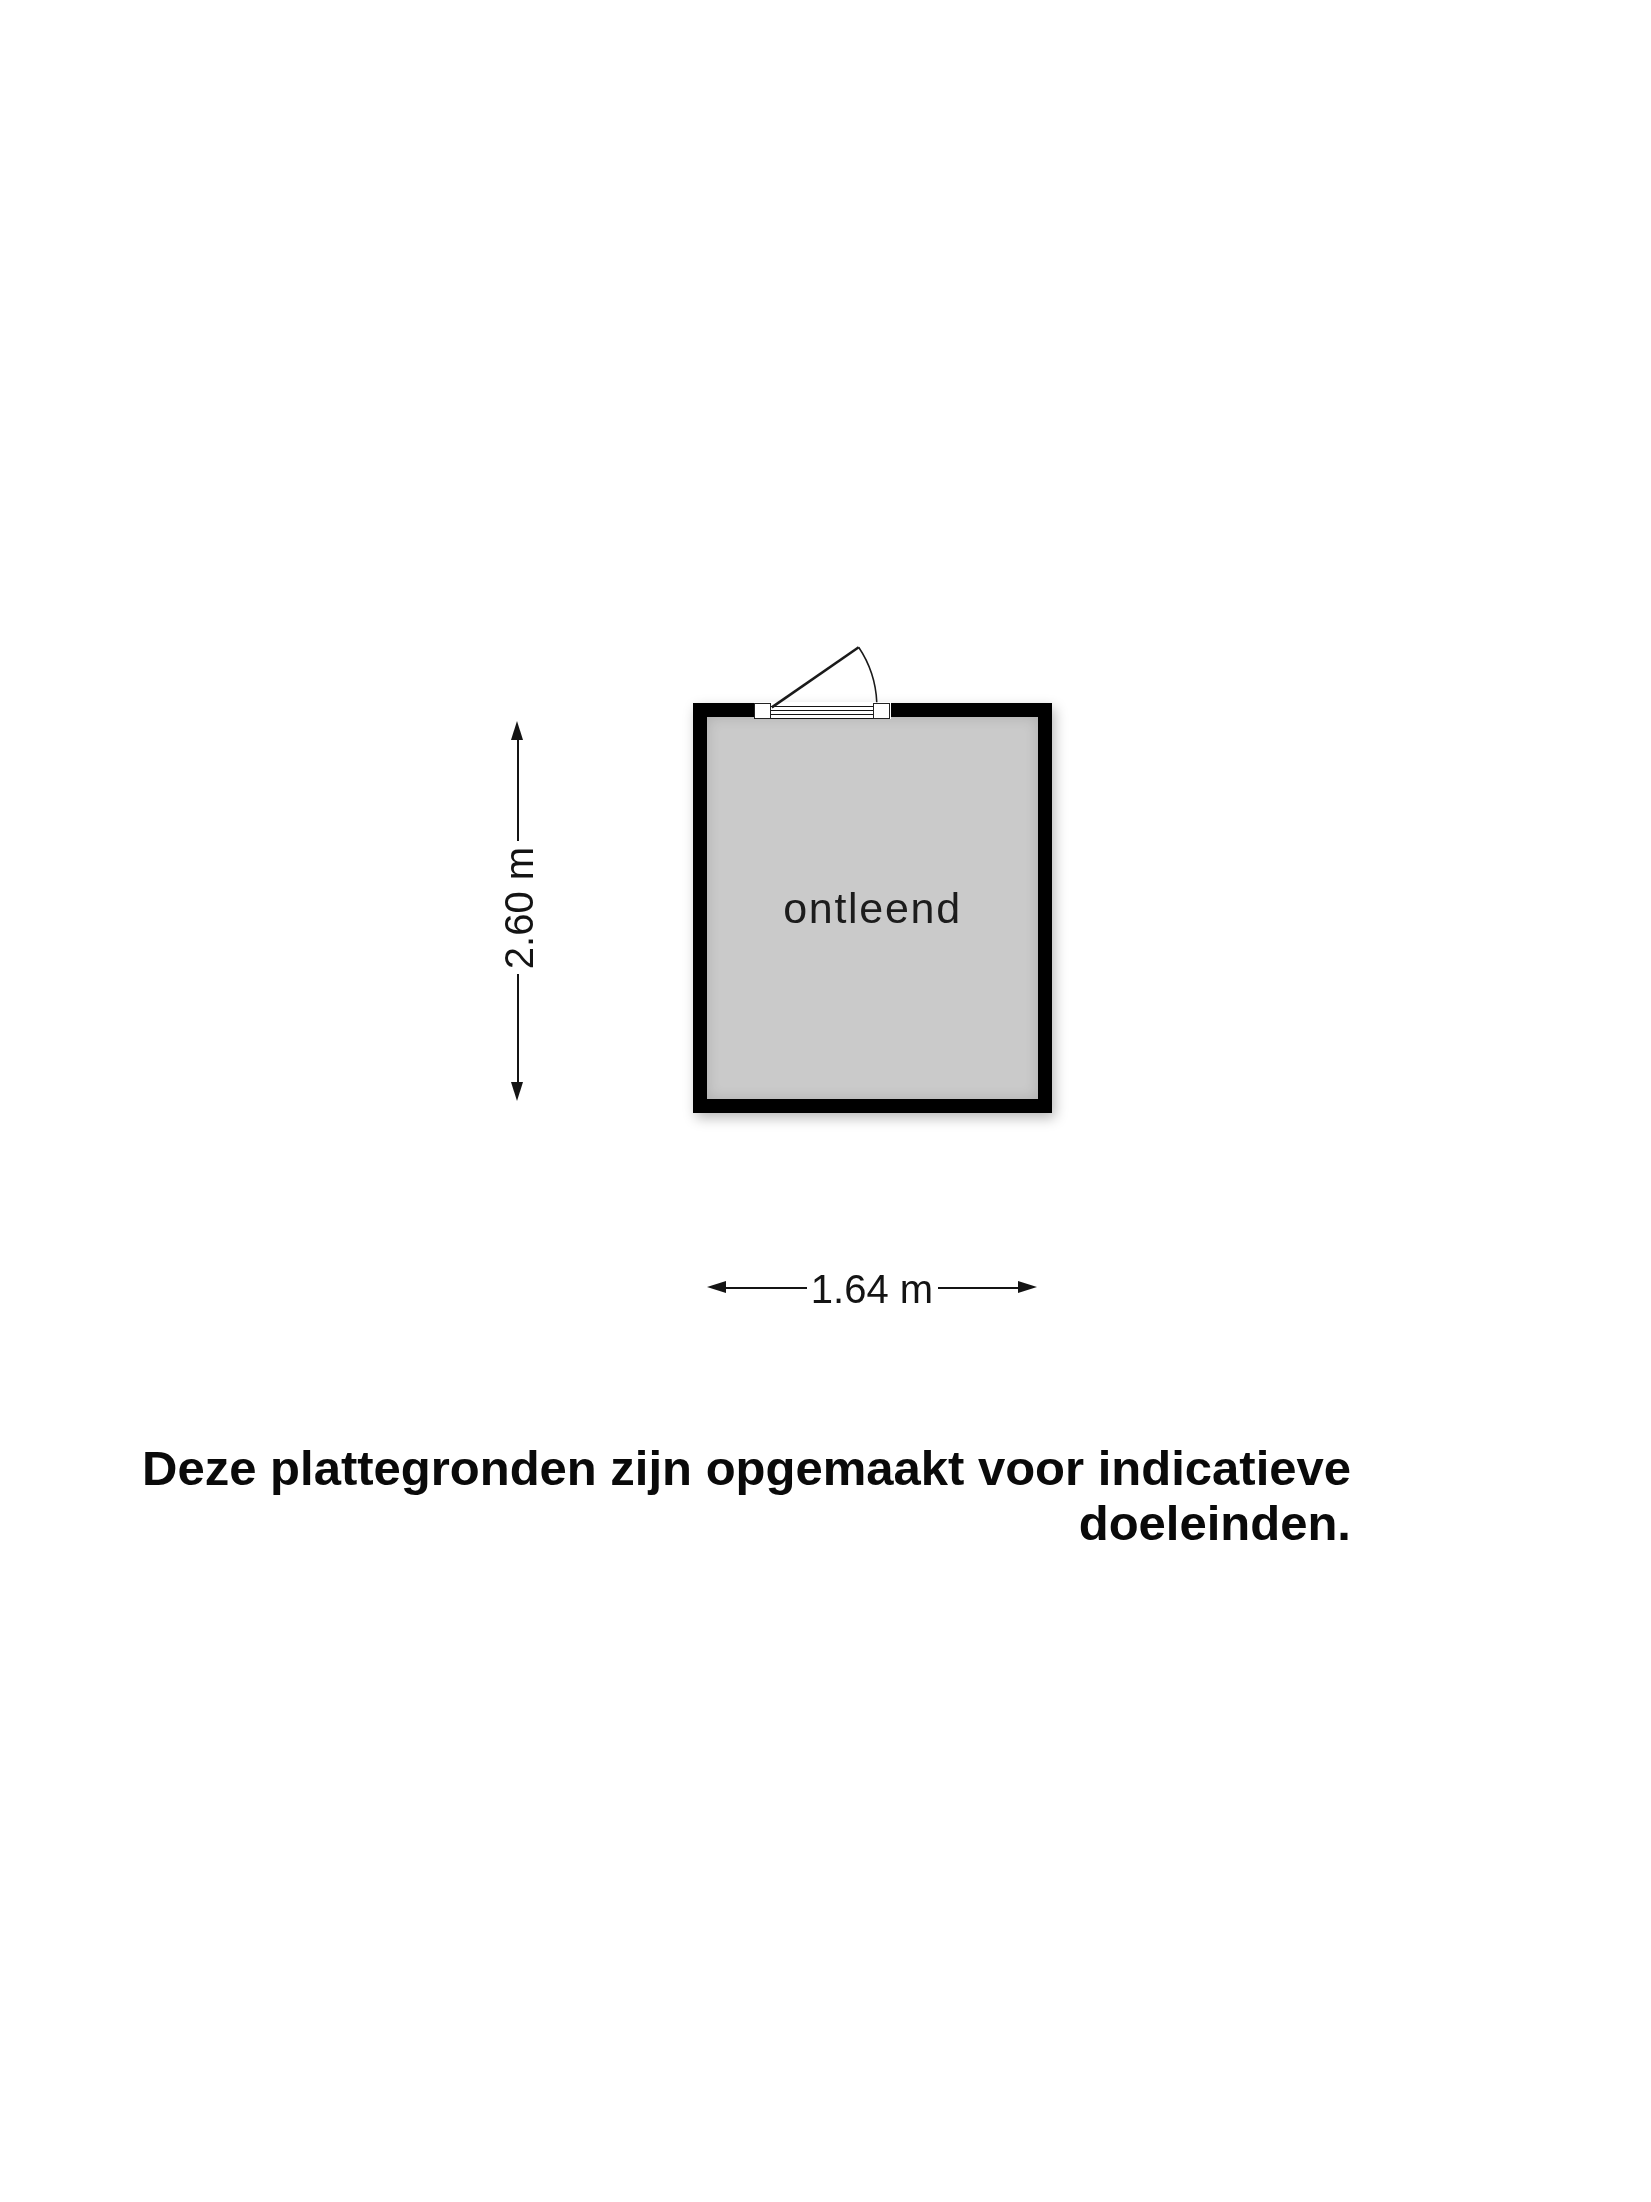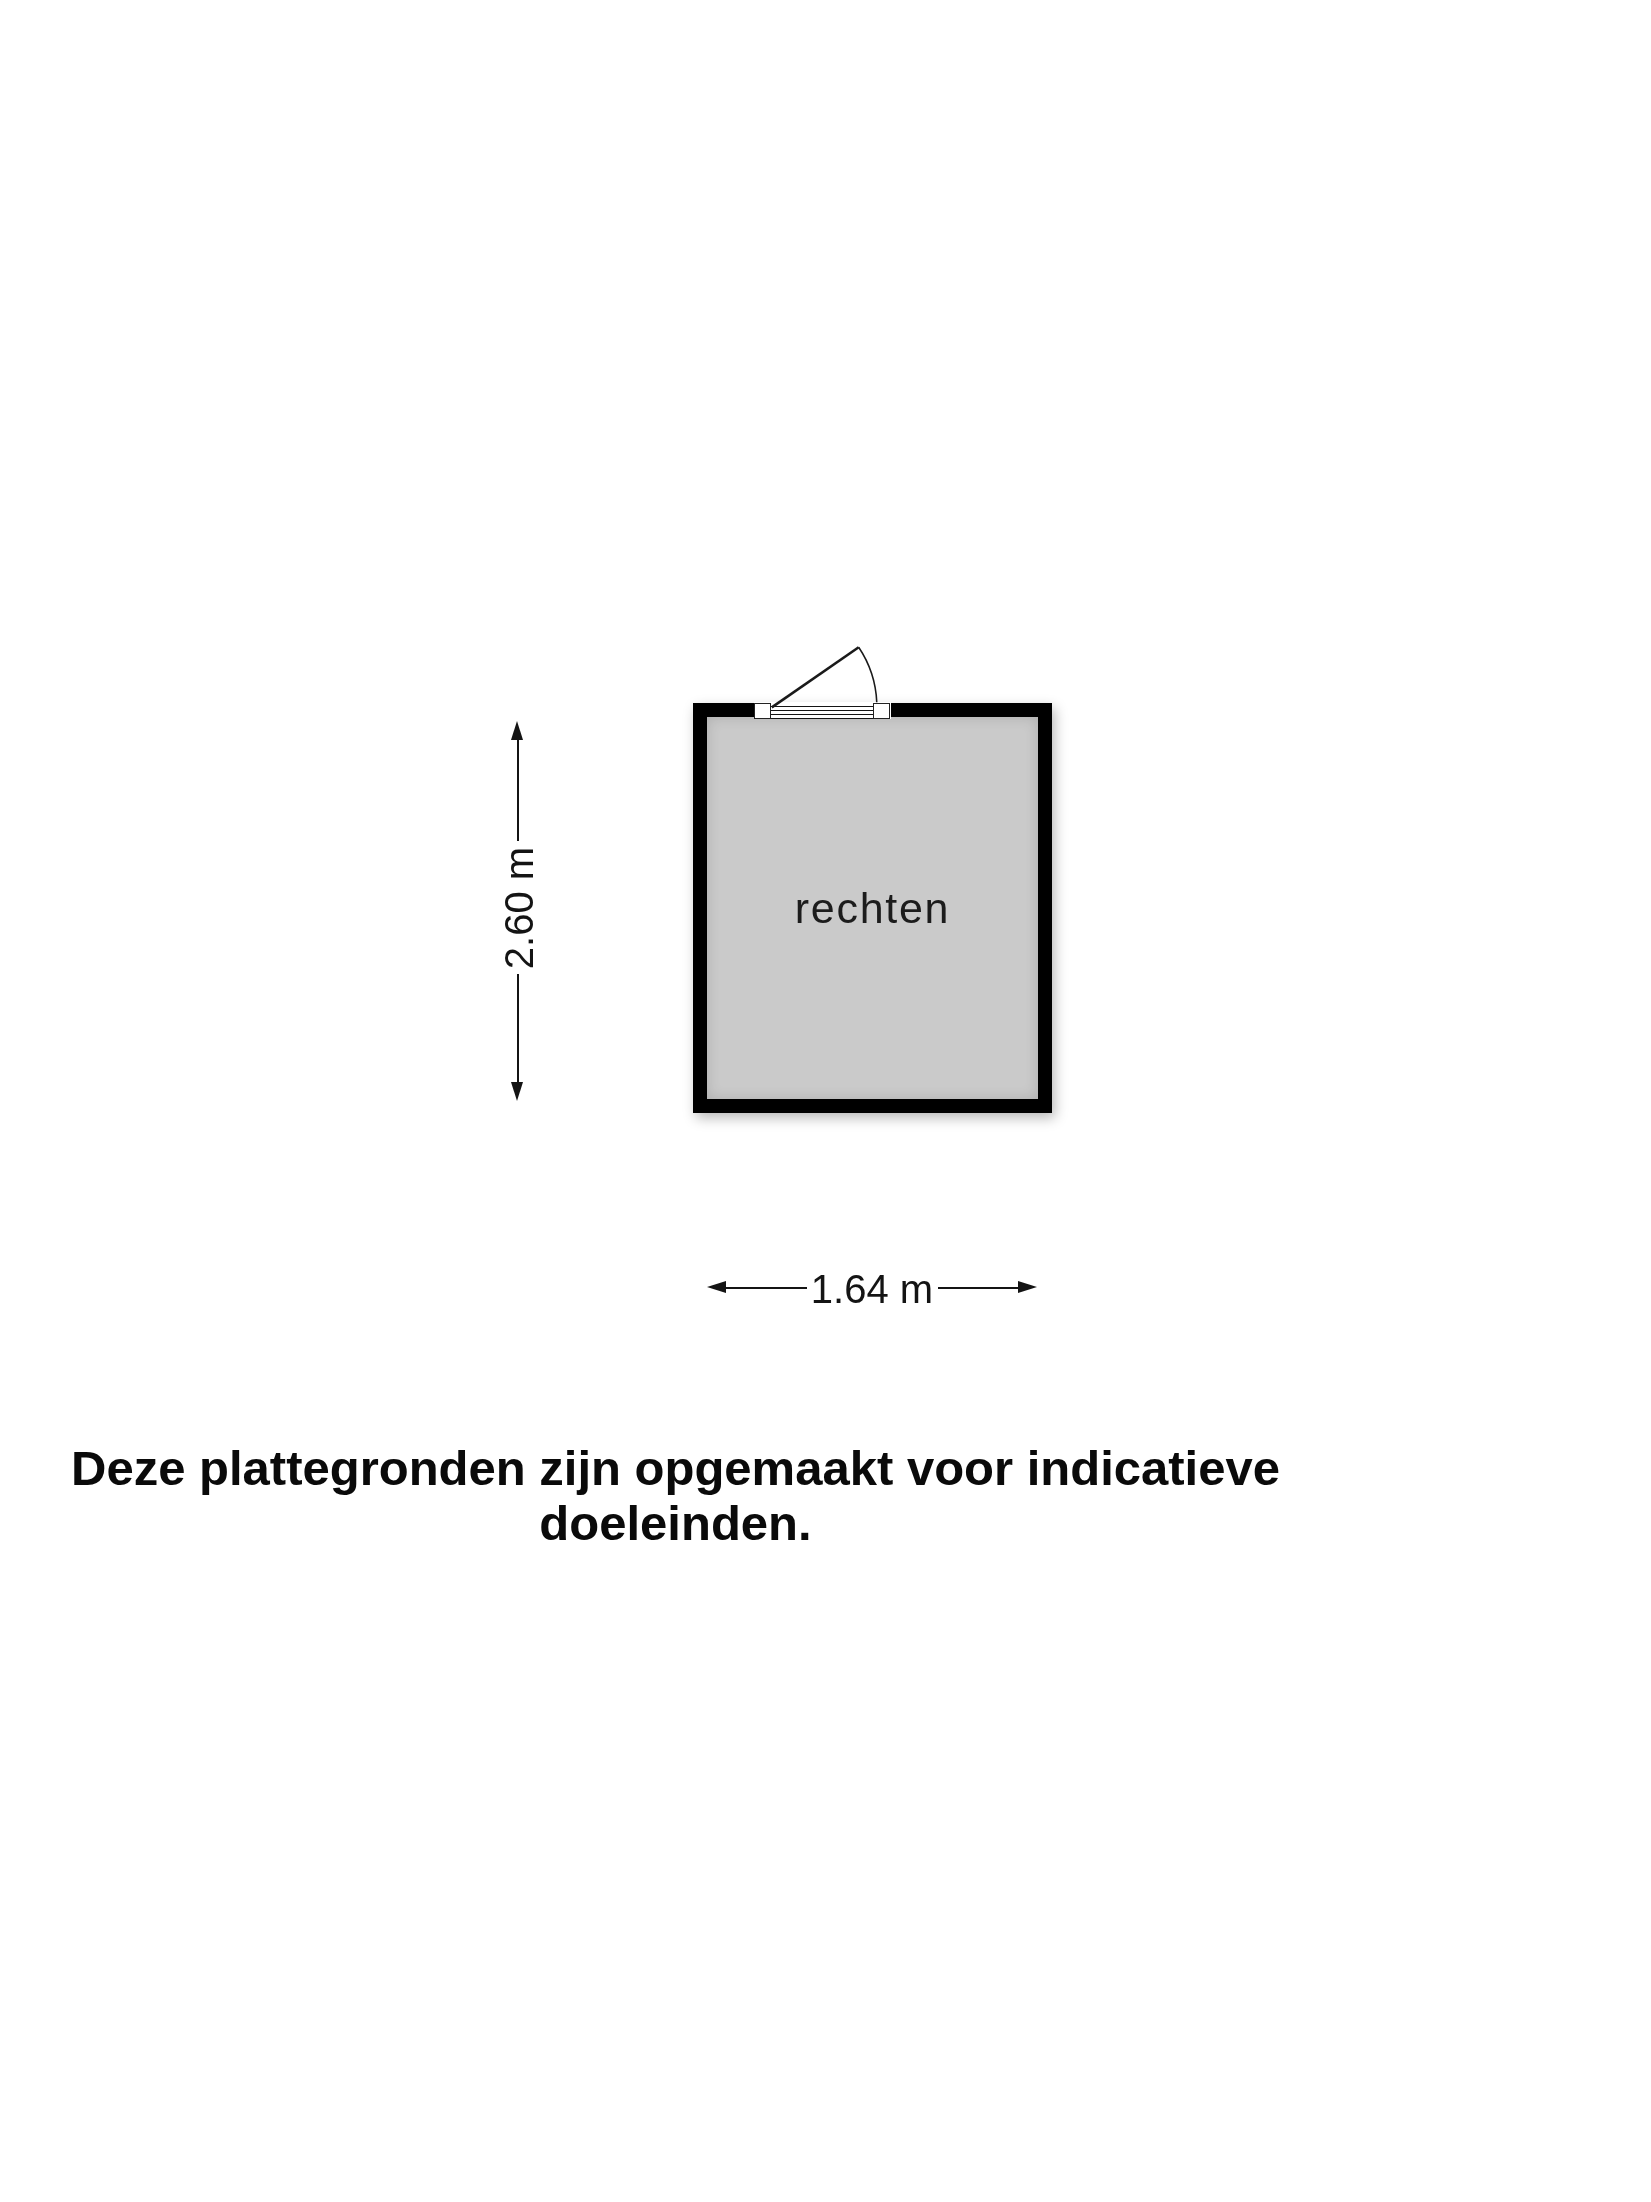--- a/index.html
+++ b/index.html
@@ -124,35 +124,35 @@
   .dim-label.vertical {
     transform: translate(-50%, -50%) rotate(-90deg);
   }
 
   
   .disclaimer {
     position: absolute;
     left: 0;
     top: 1441px;
     width: 1351px;
-    text-align: center;
+    text-align: right;
     font-weight: bold;
     font-size: 49px;
     line-height: 55px;
     color: #0a0a0a;
   }
 </style>
 </head>
 <body>
 
 <div class="canvas">
 
   <div class="room">
     <div class="room-inner-shade"></div>
-    <div class="room-label">rechten</div>
+    <div class="room-label">ontleend</div>
   </div>
 
   <div class="door-opening"></div>
   <div class="door-leaf"></div>
   <div class="door-post left"></div>
   <div class="door-post right"></div>
   <svg class="door-swing-svg" viewBox="0 0 1920 2560" xmlns="http://www.w3.org/2000/svg">
     <path d="M 897 822 L 998 752" stroke="#1a1a1a" stroke-width="3" fill="none"></path>
     <path d="M 998 752 A 124 124 0 0 1 1019 816" stroke="#1a1a1a" stroke-width="1.8" fill="none"></path>
   </svg>

